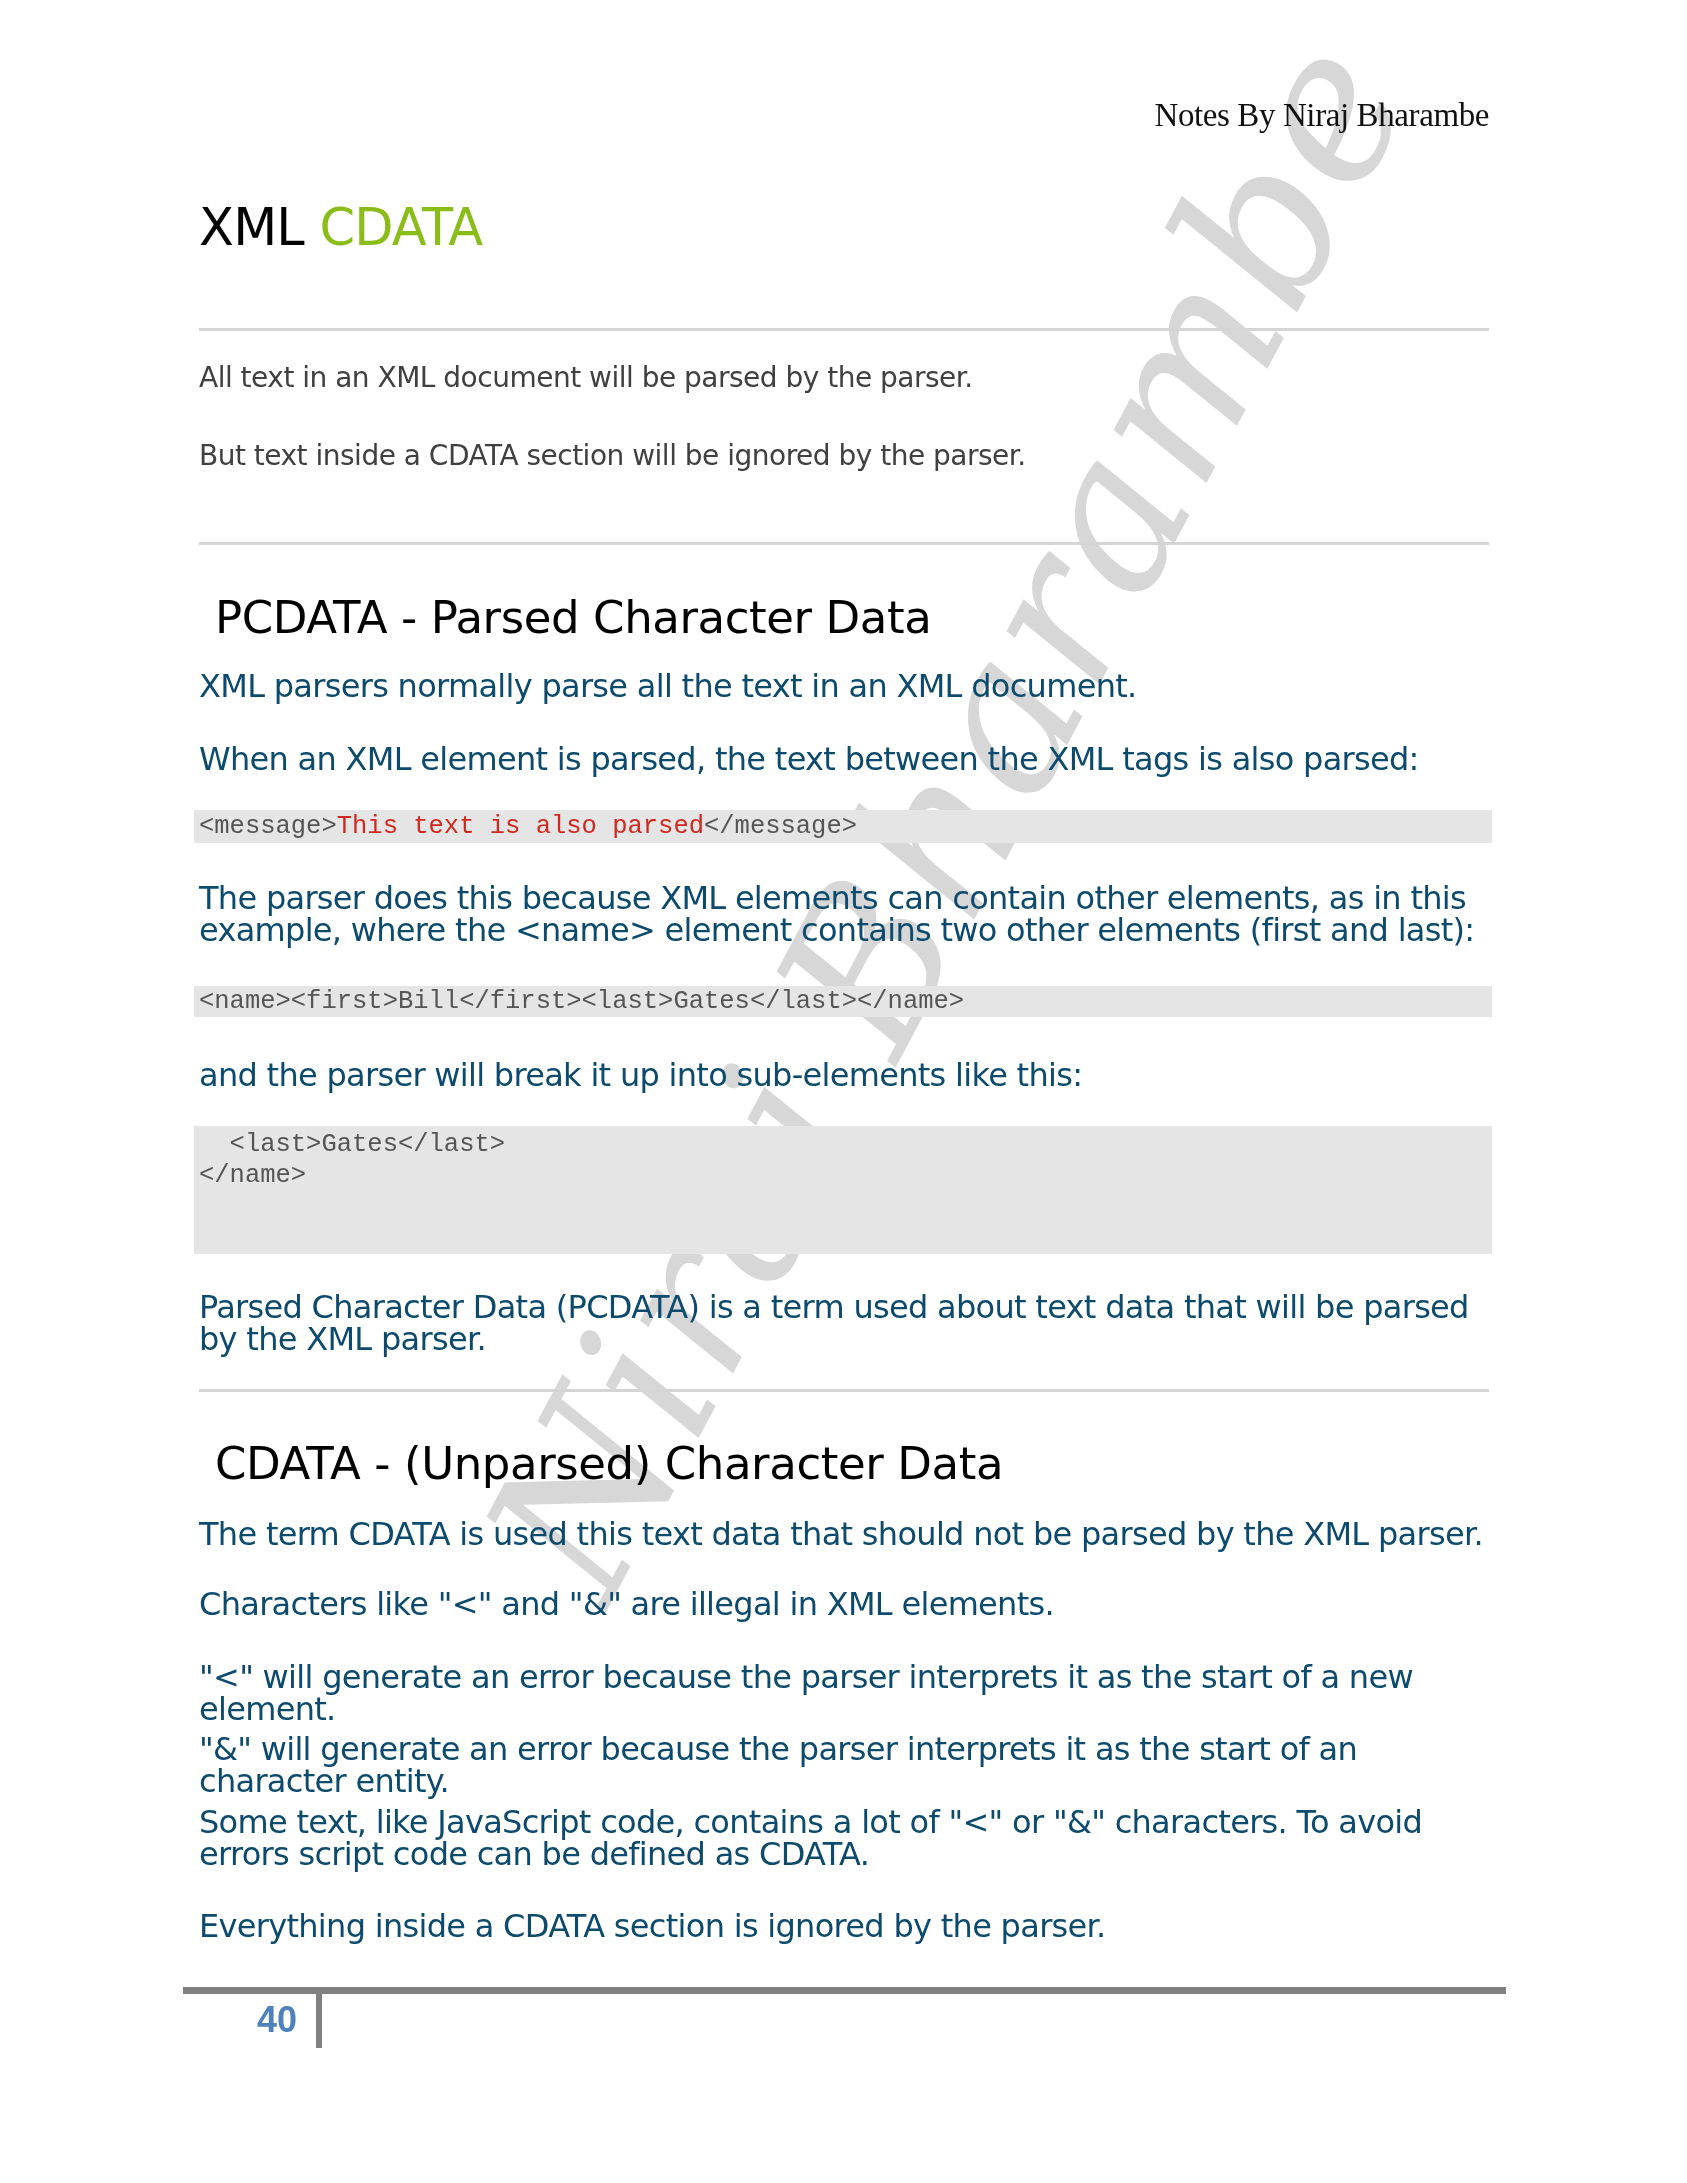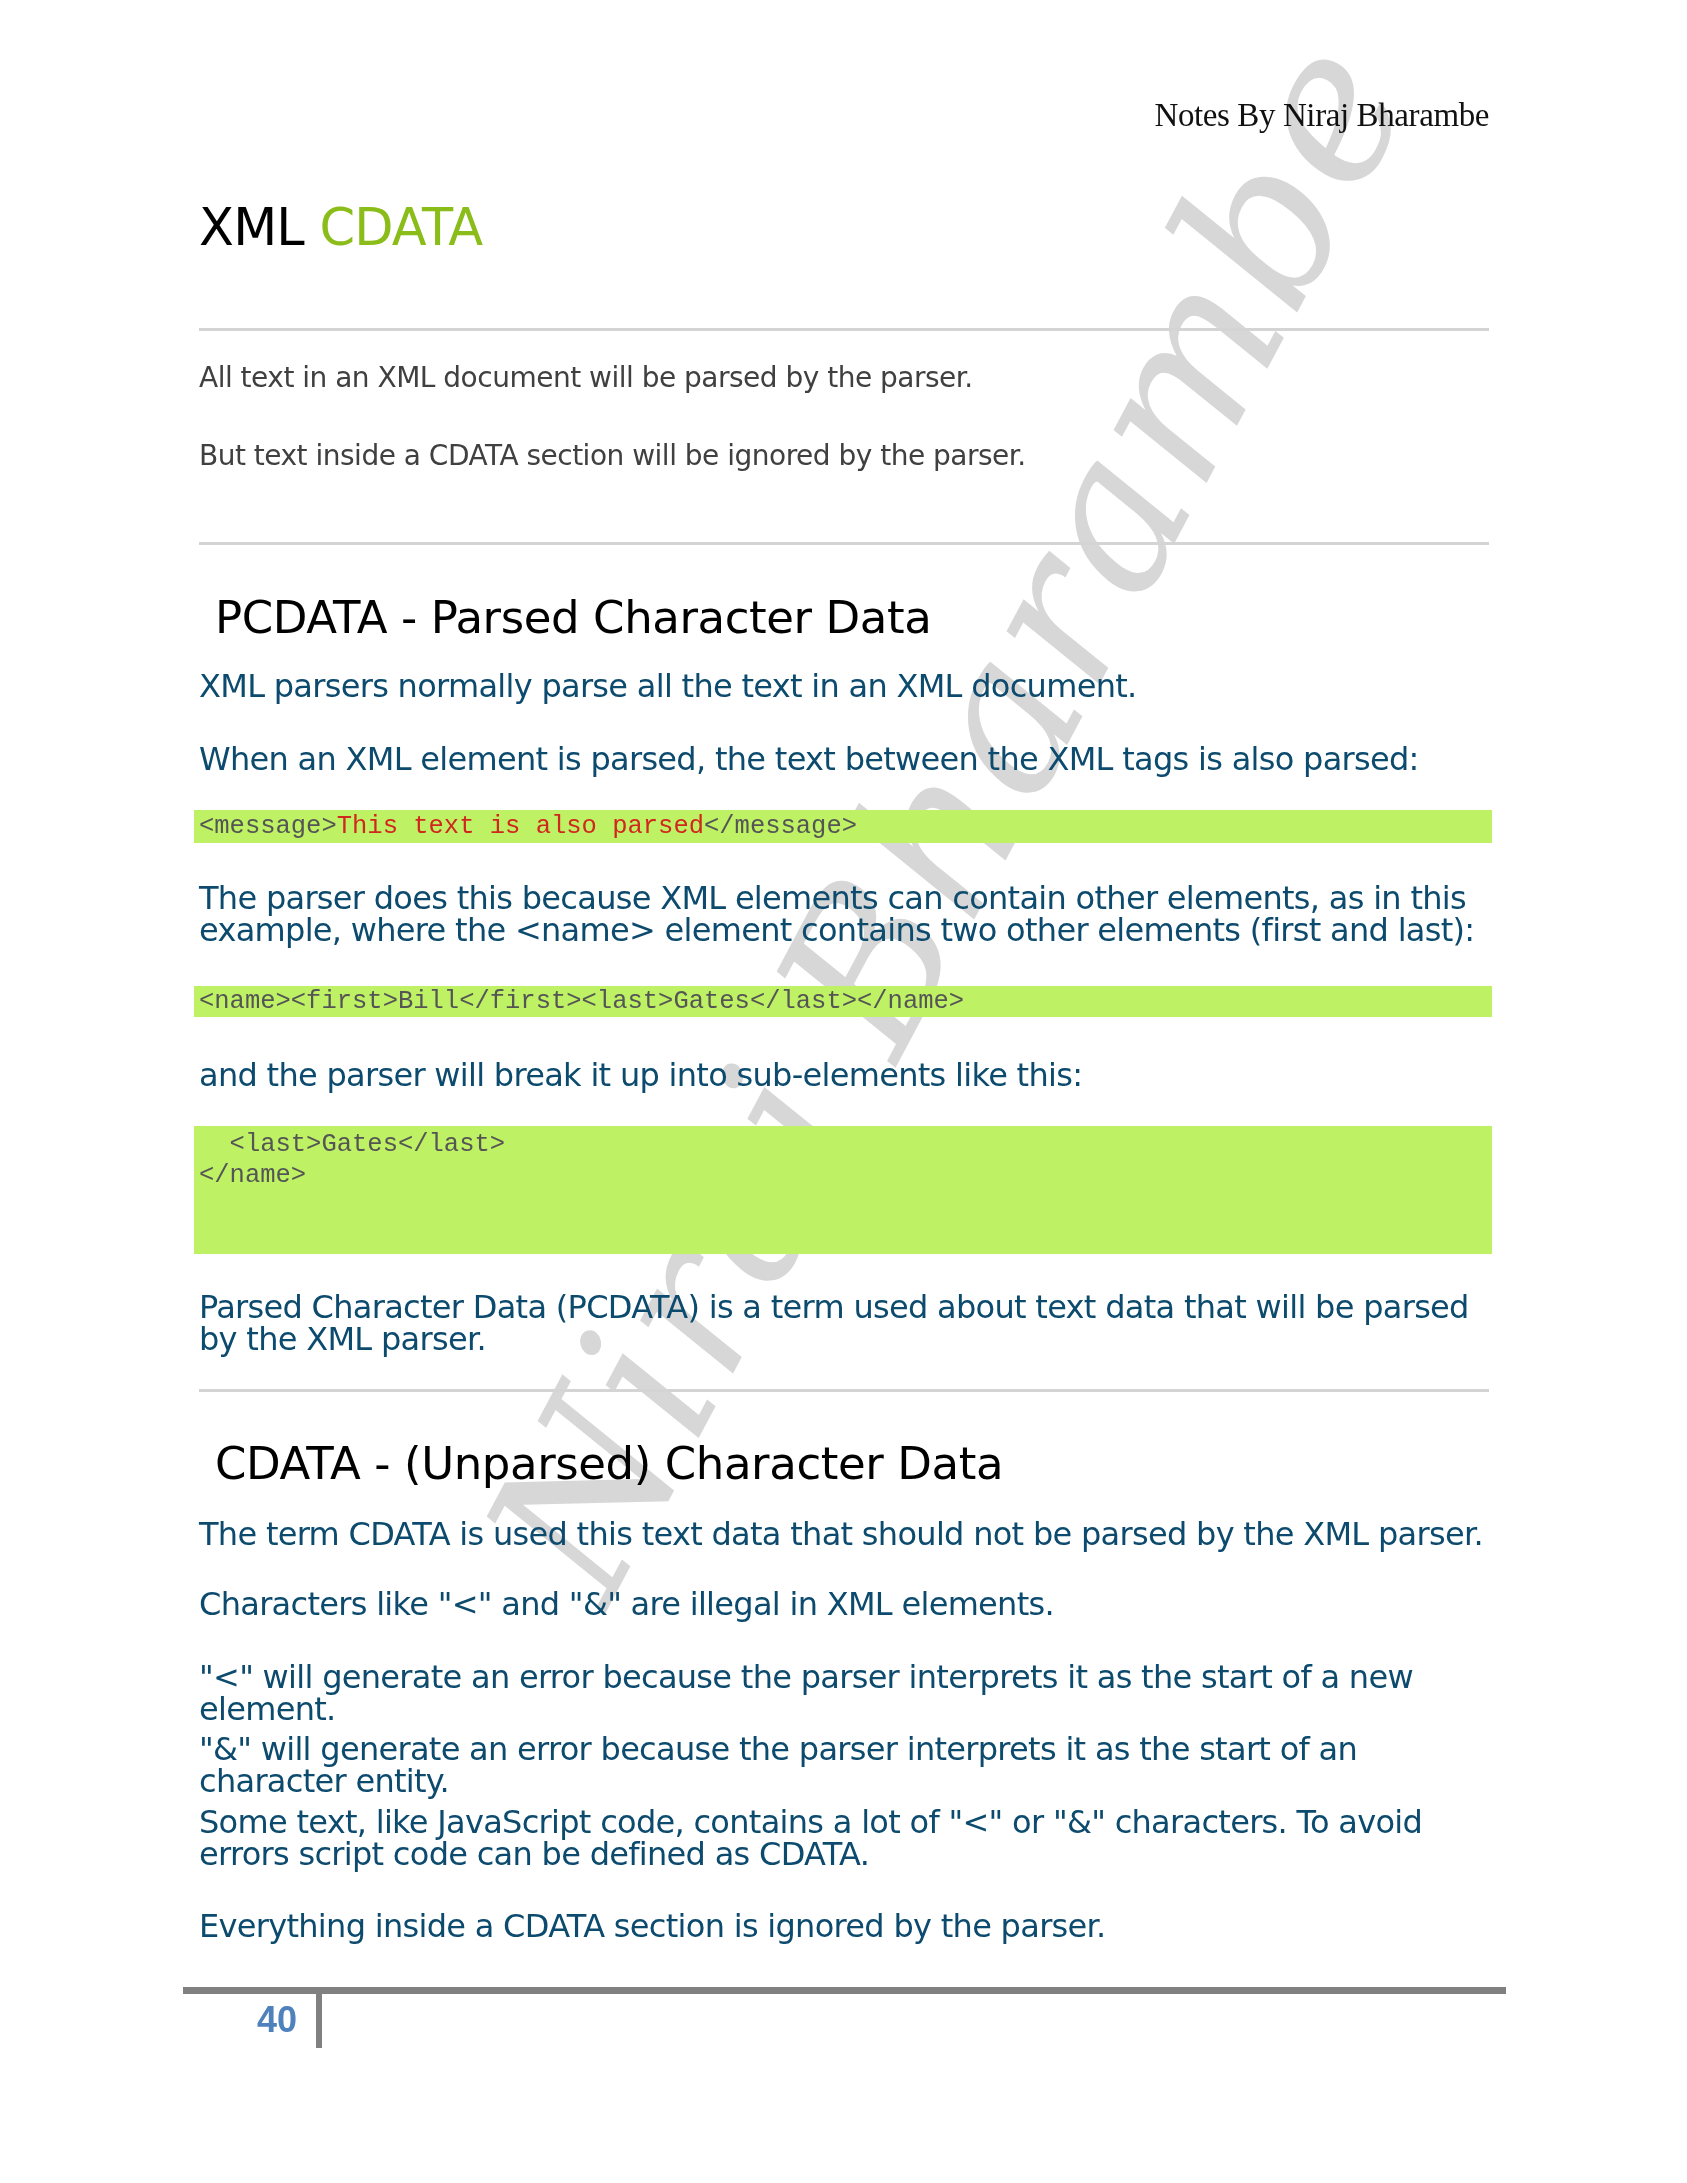--- a/index.html
+++ b/index.html
@@ -37,21 +37,21 @@
       color: #000; letter-spacing: -0.4px;
     }
 
     .p {
       position: absolute; left: 0; margin: 0; width: 1293px;
       font-family: "DejaVu Sans", sans-serif; font-size: 32px; color: #0c4a6e;
       line-height: 32px; letter-spacing: -0.7px;
     }
 
     .code {
-      position: absolute; left: -5px; width: 1298px; background: #bef264;
+      position: absolute; left: -5px; width: 1298px; background: #e5e5e5;
       font-family: "Liberation Mono", "DejaVu Sans Mono", monospace; font-size: 25.5px;
       color: #555; line-height: 31px; padding: 0 0 0 5px; box-sizing: border-box;
       white-space: pre; margin: 0;
     }
     .code .red { color: var(--codeRed); }
     .code .line { display: block; }
 
     .footer-rule {
       position: absolute; left: 183px; top: 1987px; width: 1323px; height: 6.6px; background: #808080;
     }

